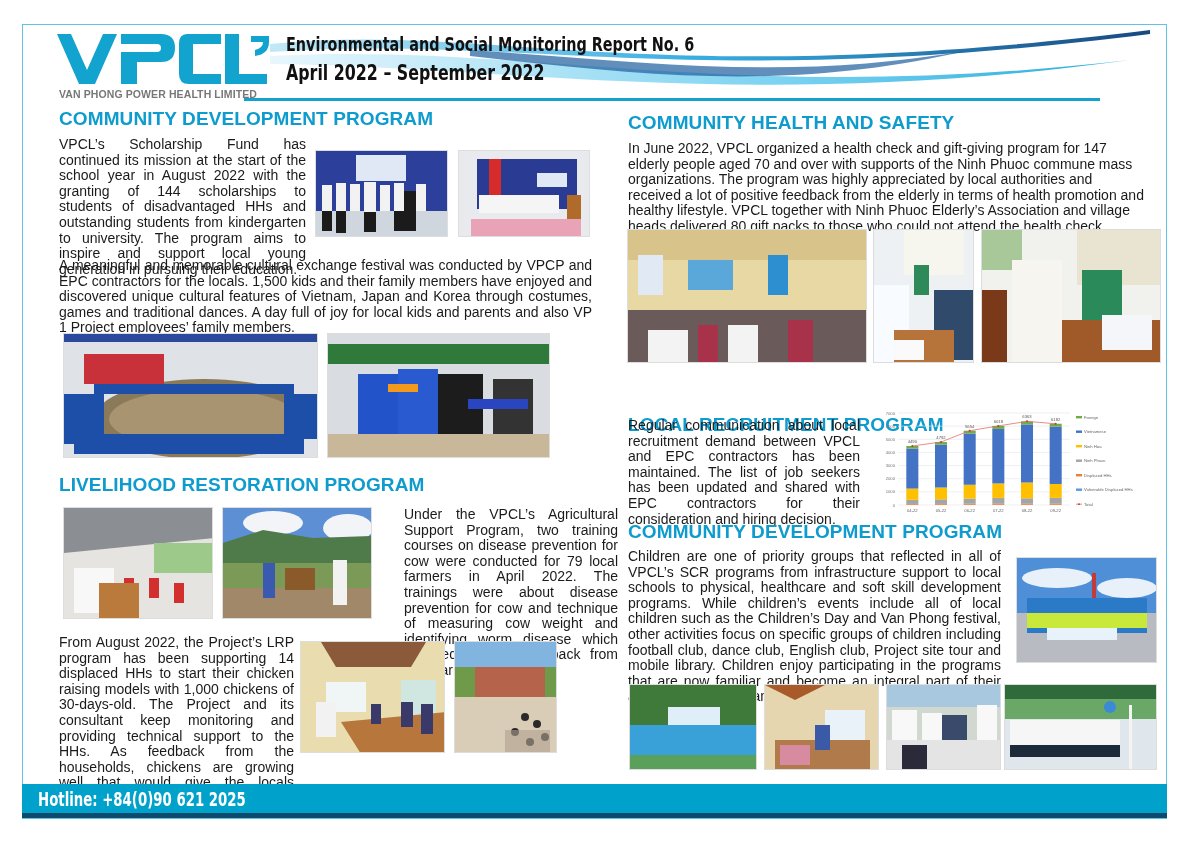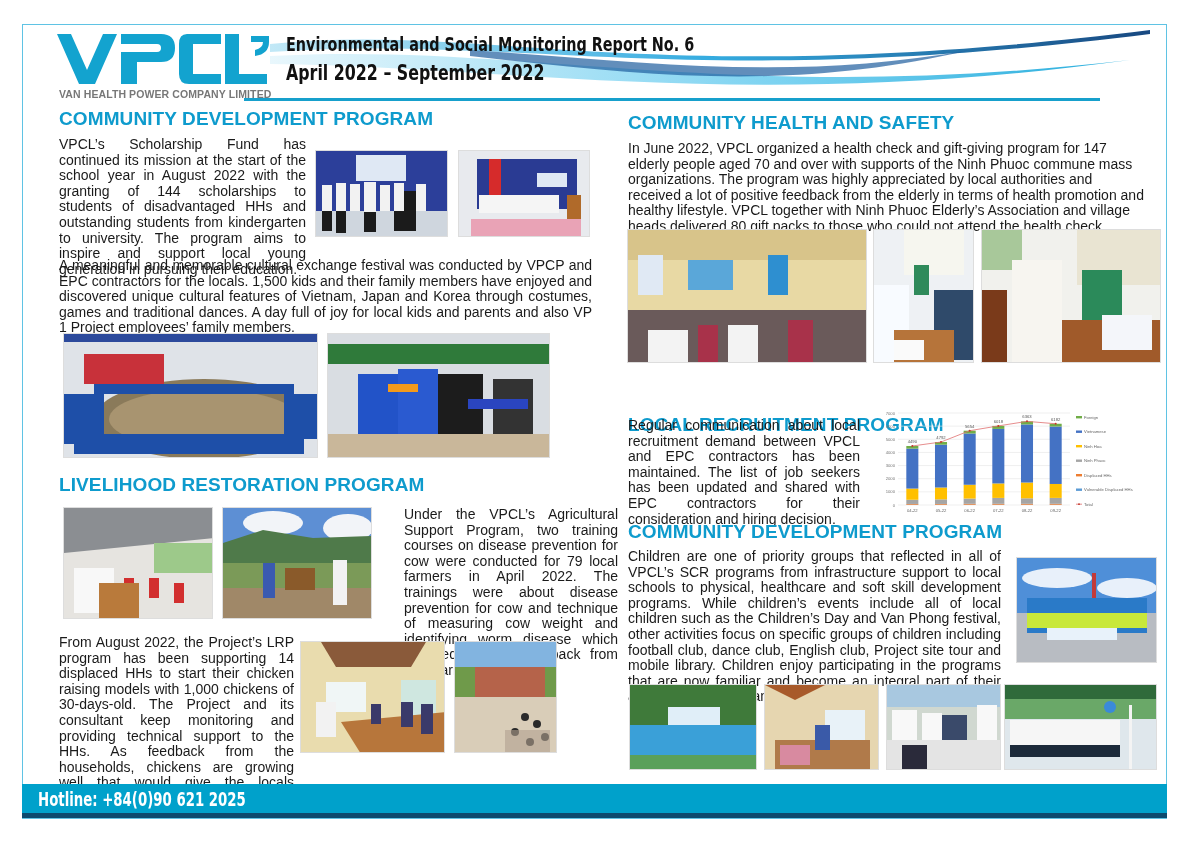--- a/index.html
+++ b/index.html
@@ -59,21 +59,21 @@
 
 <svg class="logo" viewBox="0 0 215 58">
   <g fill="#13a3cf">
     <path d="M0 4 L14 4 L30 40 L46 4 L60 4 L38 54 L22 54 Z"></path>
     <path d="M64 4 L104 4 Q118 4 118 18 Q118 32 104 32 L80 32 L80 54 L64 54 L64 22 L100 22 Q104 22 104 18 Q104 14 100 14 L64 14 Z"></path>
     <path d="M164 4 L130 4 Q122 4 122 14 L122 44 Q122 54 132 54 L164 54 L164 44 L136 44 L136 14 L164 14 Z"></path>
     <path d="M168 4 L182 4 L182 44 L210 44 L210 54 L168 54 Z"></path>
     <path d="M194 6 L212 6 L212 12 Q212 24 198 26 L198 20 Q206 18 206 12 L194 12 Z"></path>
   </g>
 </svg>
-<div class="logo-sub">VAN HEALTH POWER COMPANY LIMITED</div>
+<div class="logo-sub">VAN PHONG POWER HEALTH LIMITED</div>
 <div class="title1">Environmental and Social Monitoring Report No. 6</div>
 <div class="title2">April 2022 – September 2022</div>
 <div class="header-rule"></div>
 
 <div class="heading" style="left:59px; top:108px;">COMMUNITY DEVELOPMENT PROGRAM</div>
 <div class="para" style="left:59px; top:137px; width:247px;">VPCL’s Scholarship Fund has continued its mission at the start of the school year in August 2022 with the granting of 144 scholarships to students of disadvantaged HHs and outstanding students from kindergarten to university. The program aims to inspire and support local young generation in pursuing their education.</div>
 
 <div class="photo" style="left:315px; top:150px; width:133px; height:87px;">
   <svg width="133" height="87" viewBox="0 0 133 87" preserveAspectRatio="none">
     <rect width="133" height="87" fill="#2c3f9a"></rect>

